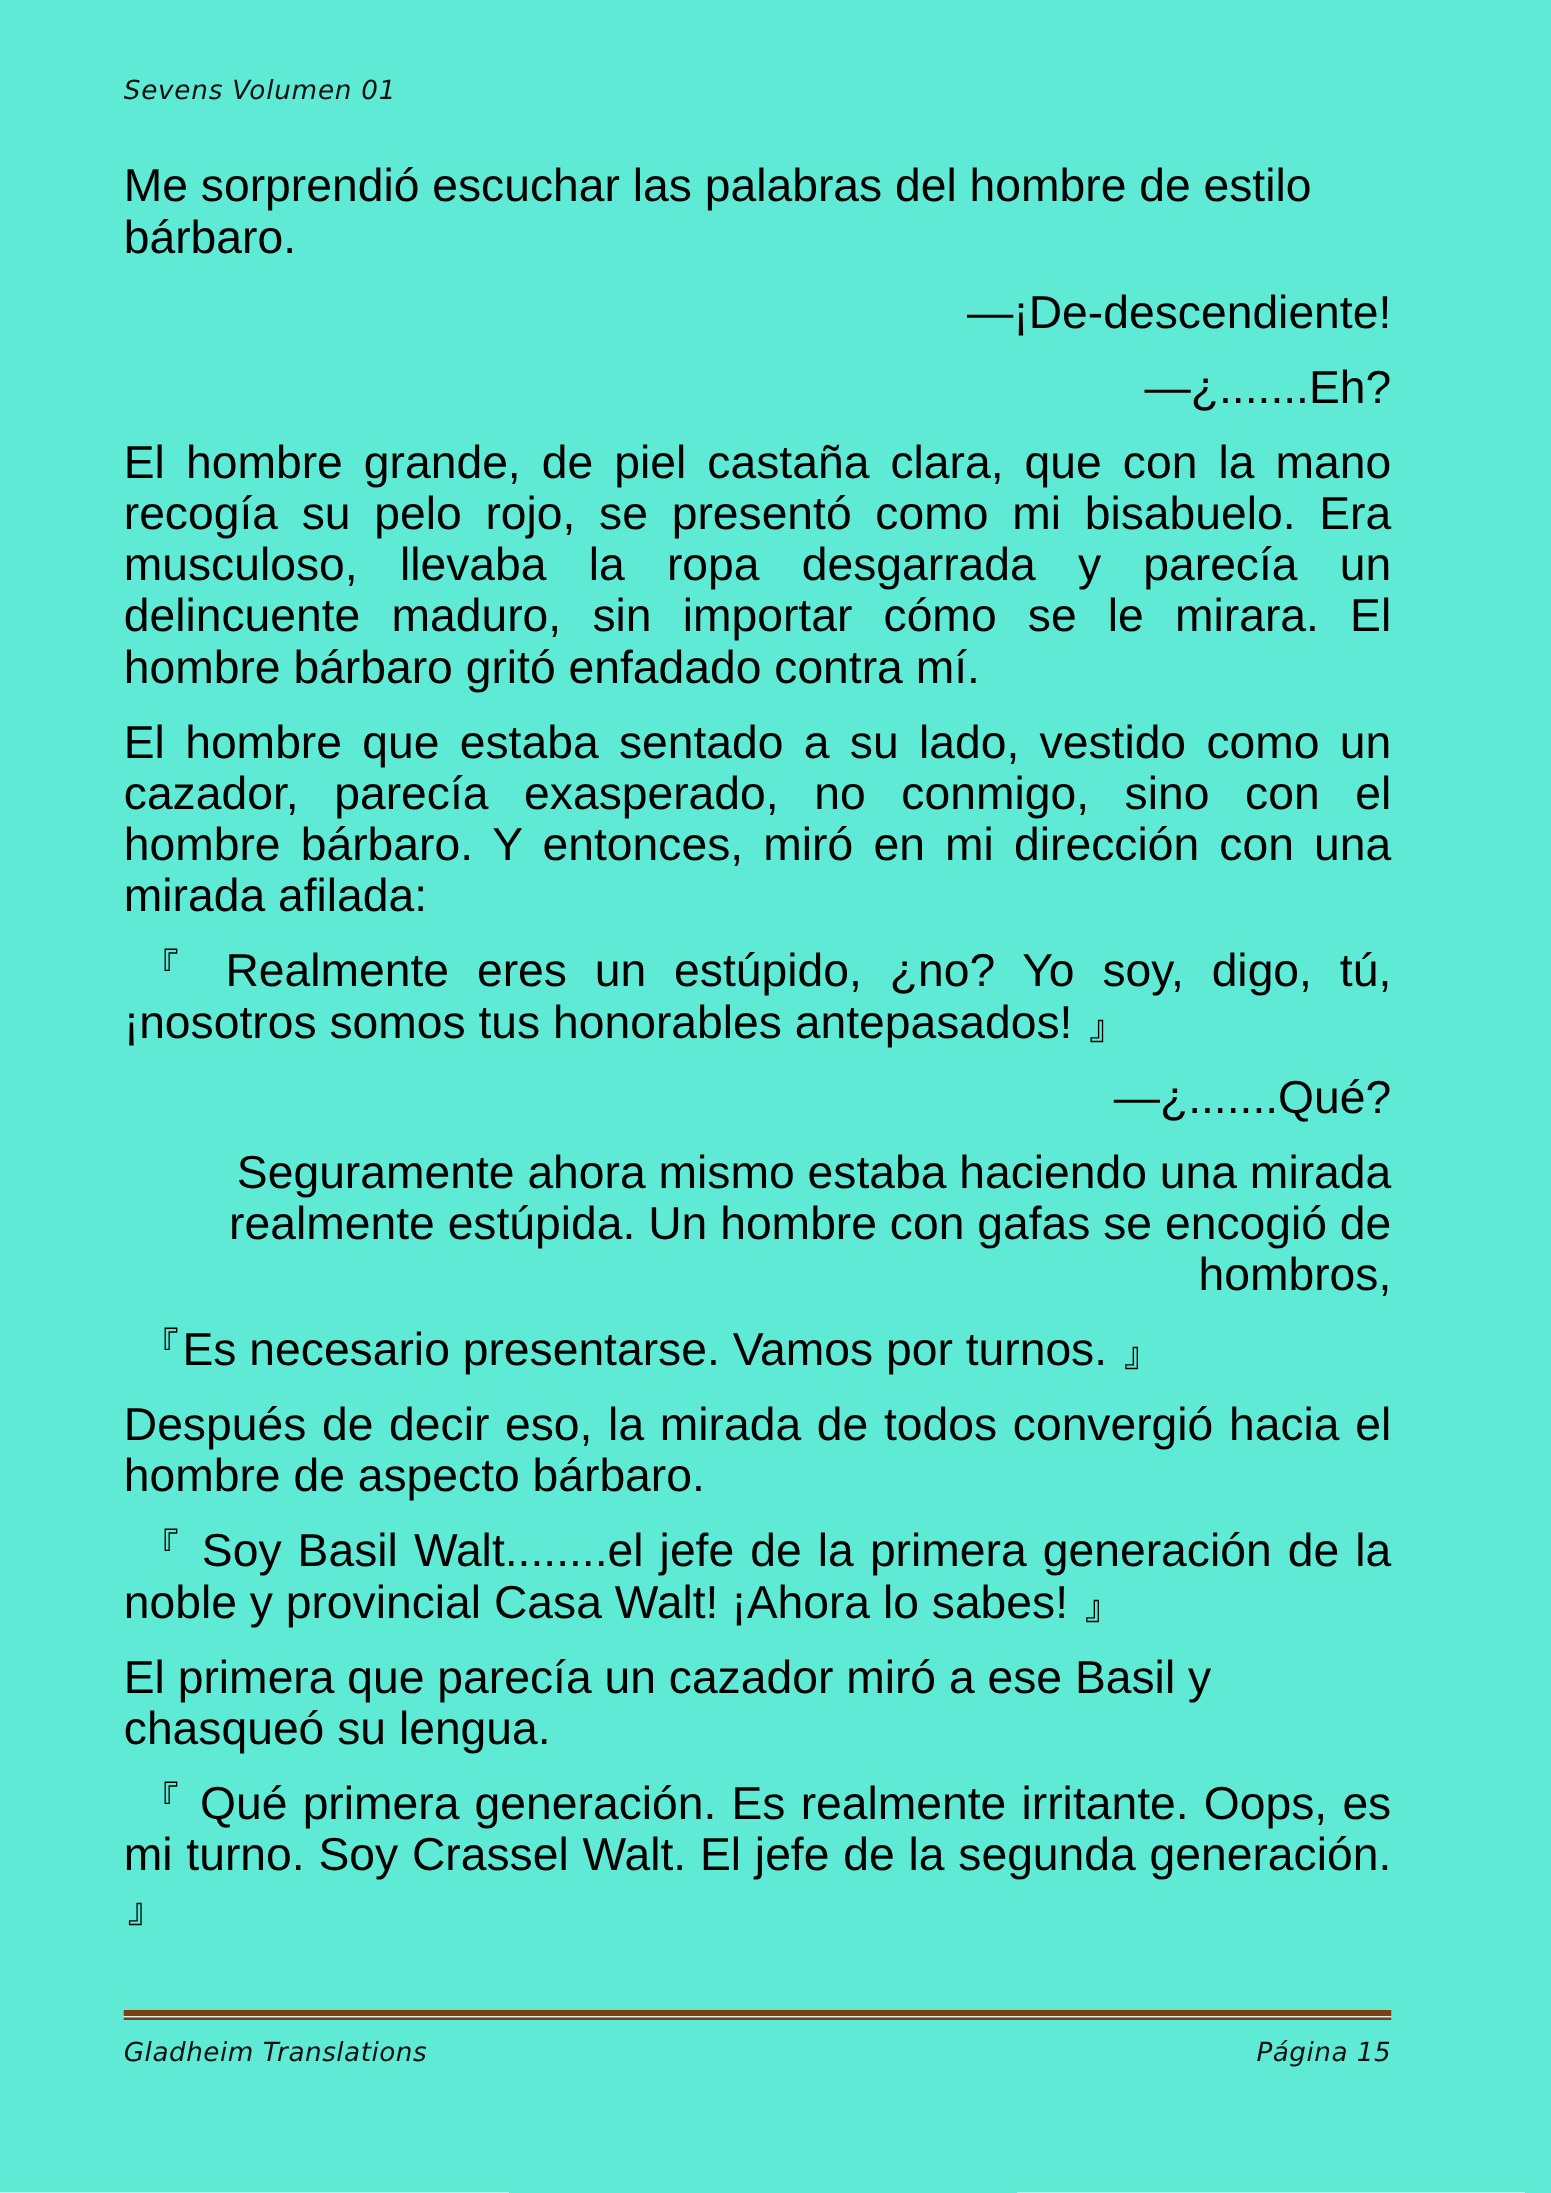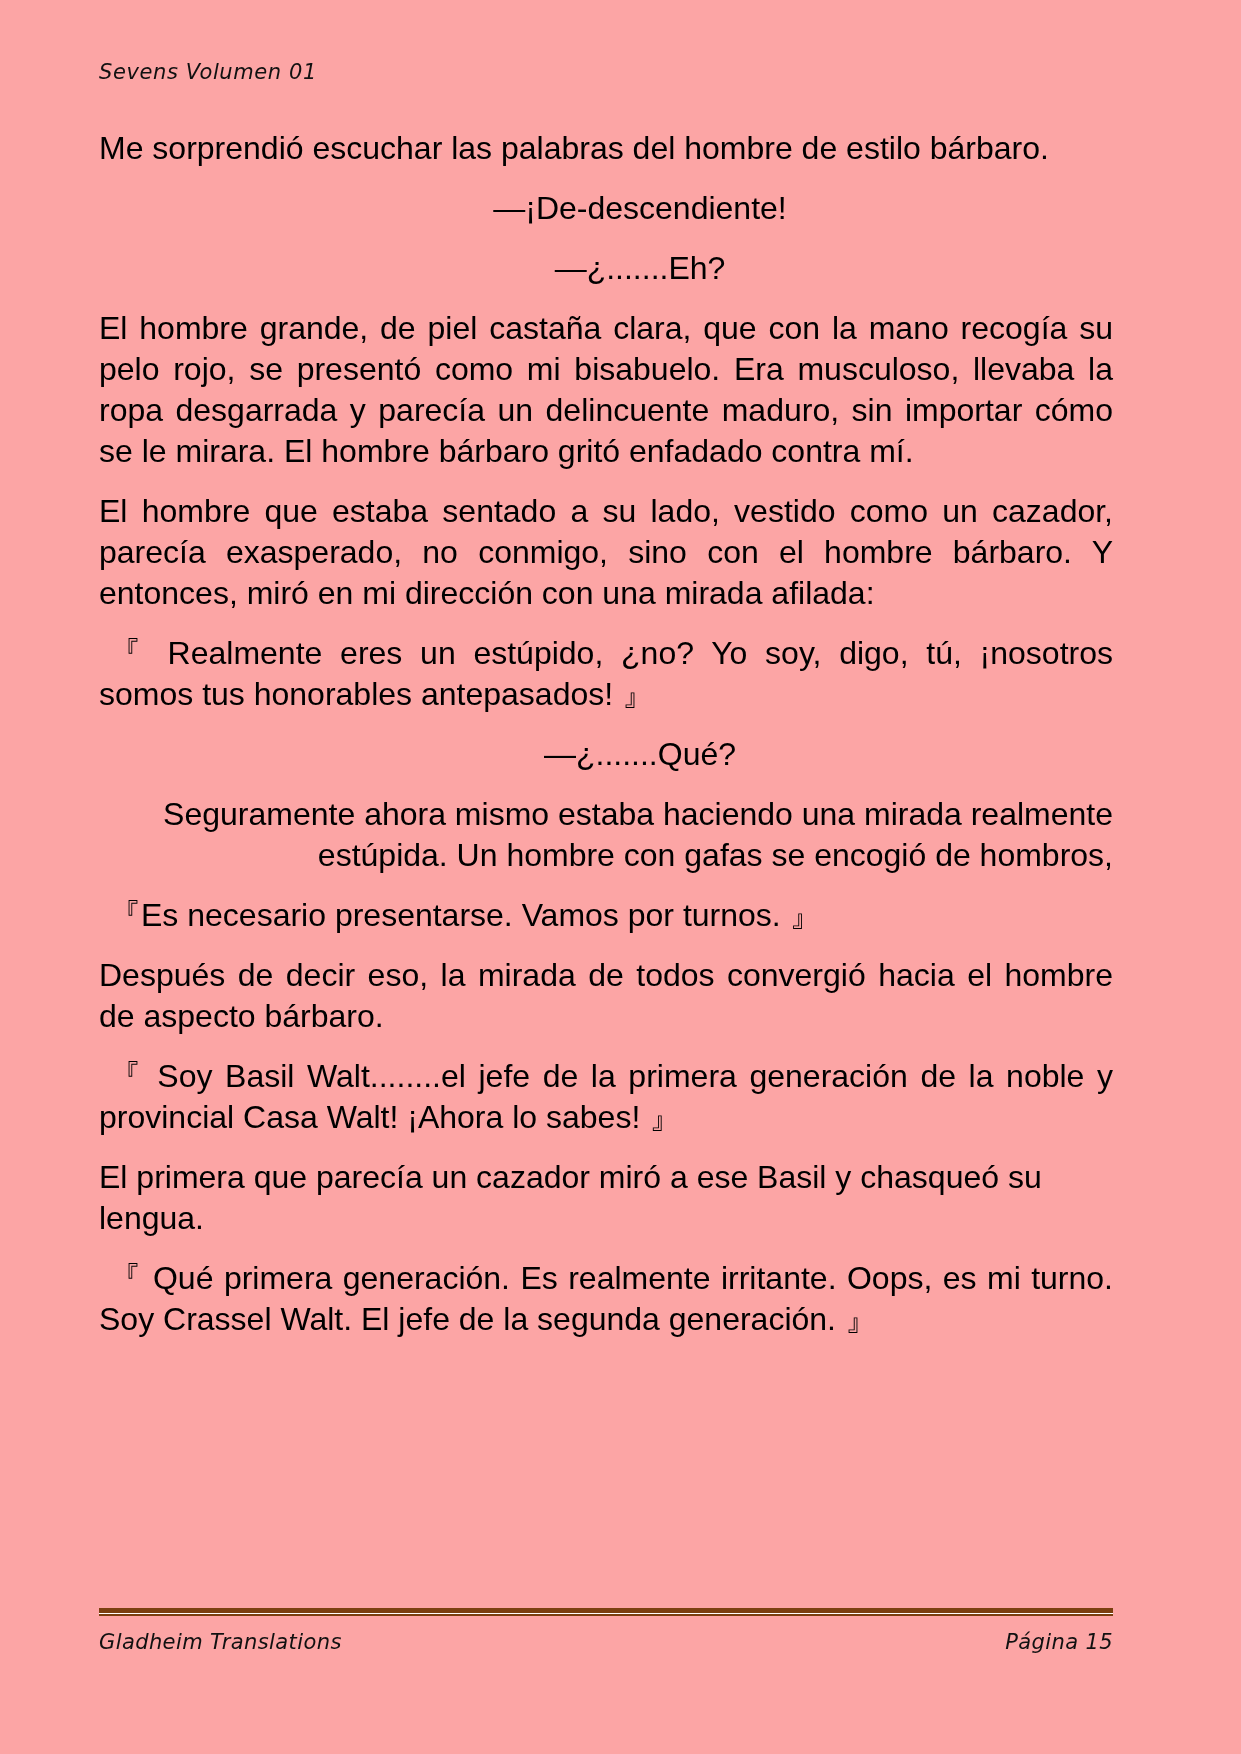--- a/index.html
+++ b/index.html
@@ -5,21 +5,21 @@
   html, body {
     margin: 0;
     padding: 0;
     background: #ffffff;
   }
 
   .page {
     position: relative;
     width: 1241px;
     height: 1754px;
-    background: #fca5a5;
+    background: #5eead4;
     box-sizing: border-box;
     overflow: hidden;
   }
 
   
   .header {
     position: absolute;
     left: 99px;
     top: 60px;
     width: 1010px;
@@ -36,39 +36,39 @@
   
   .body-area {
     position: absolute;
     left: 99px;
     top: 128px;
     width: 1014px;
   }
 
   .para {
     font-family: "Liberation Sans", sans-serif;
-    font-size: 32px;
+    font-size: 37px;
     line-height: 41px;
     color: #000000;
     margin: 0 0 19px 0;
     text-align: justify;
     text-justify: inter-word;
     font-stretch: condensed;
     transform-origin: left top;
   }
 
   
   .para.justify { text-align: justify; }
   
   .para.single { text-align: left; }
 
   
   .para.dash {
     text-indent: 68px;
-    text-align: center;
+    text-align: right;
   }
 
   
   .para.quote {
     text-indent: 10px;
   }
 
   
 
   

